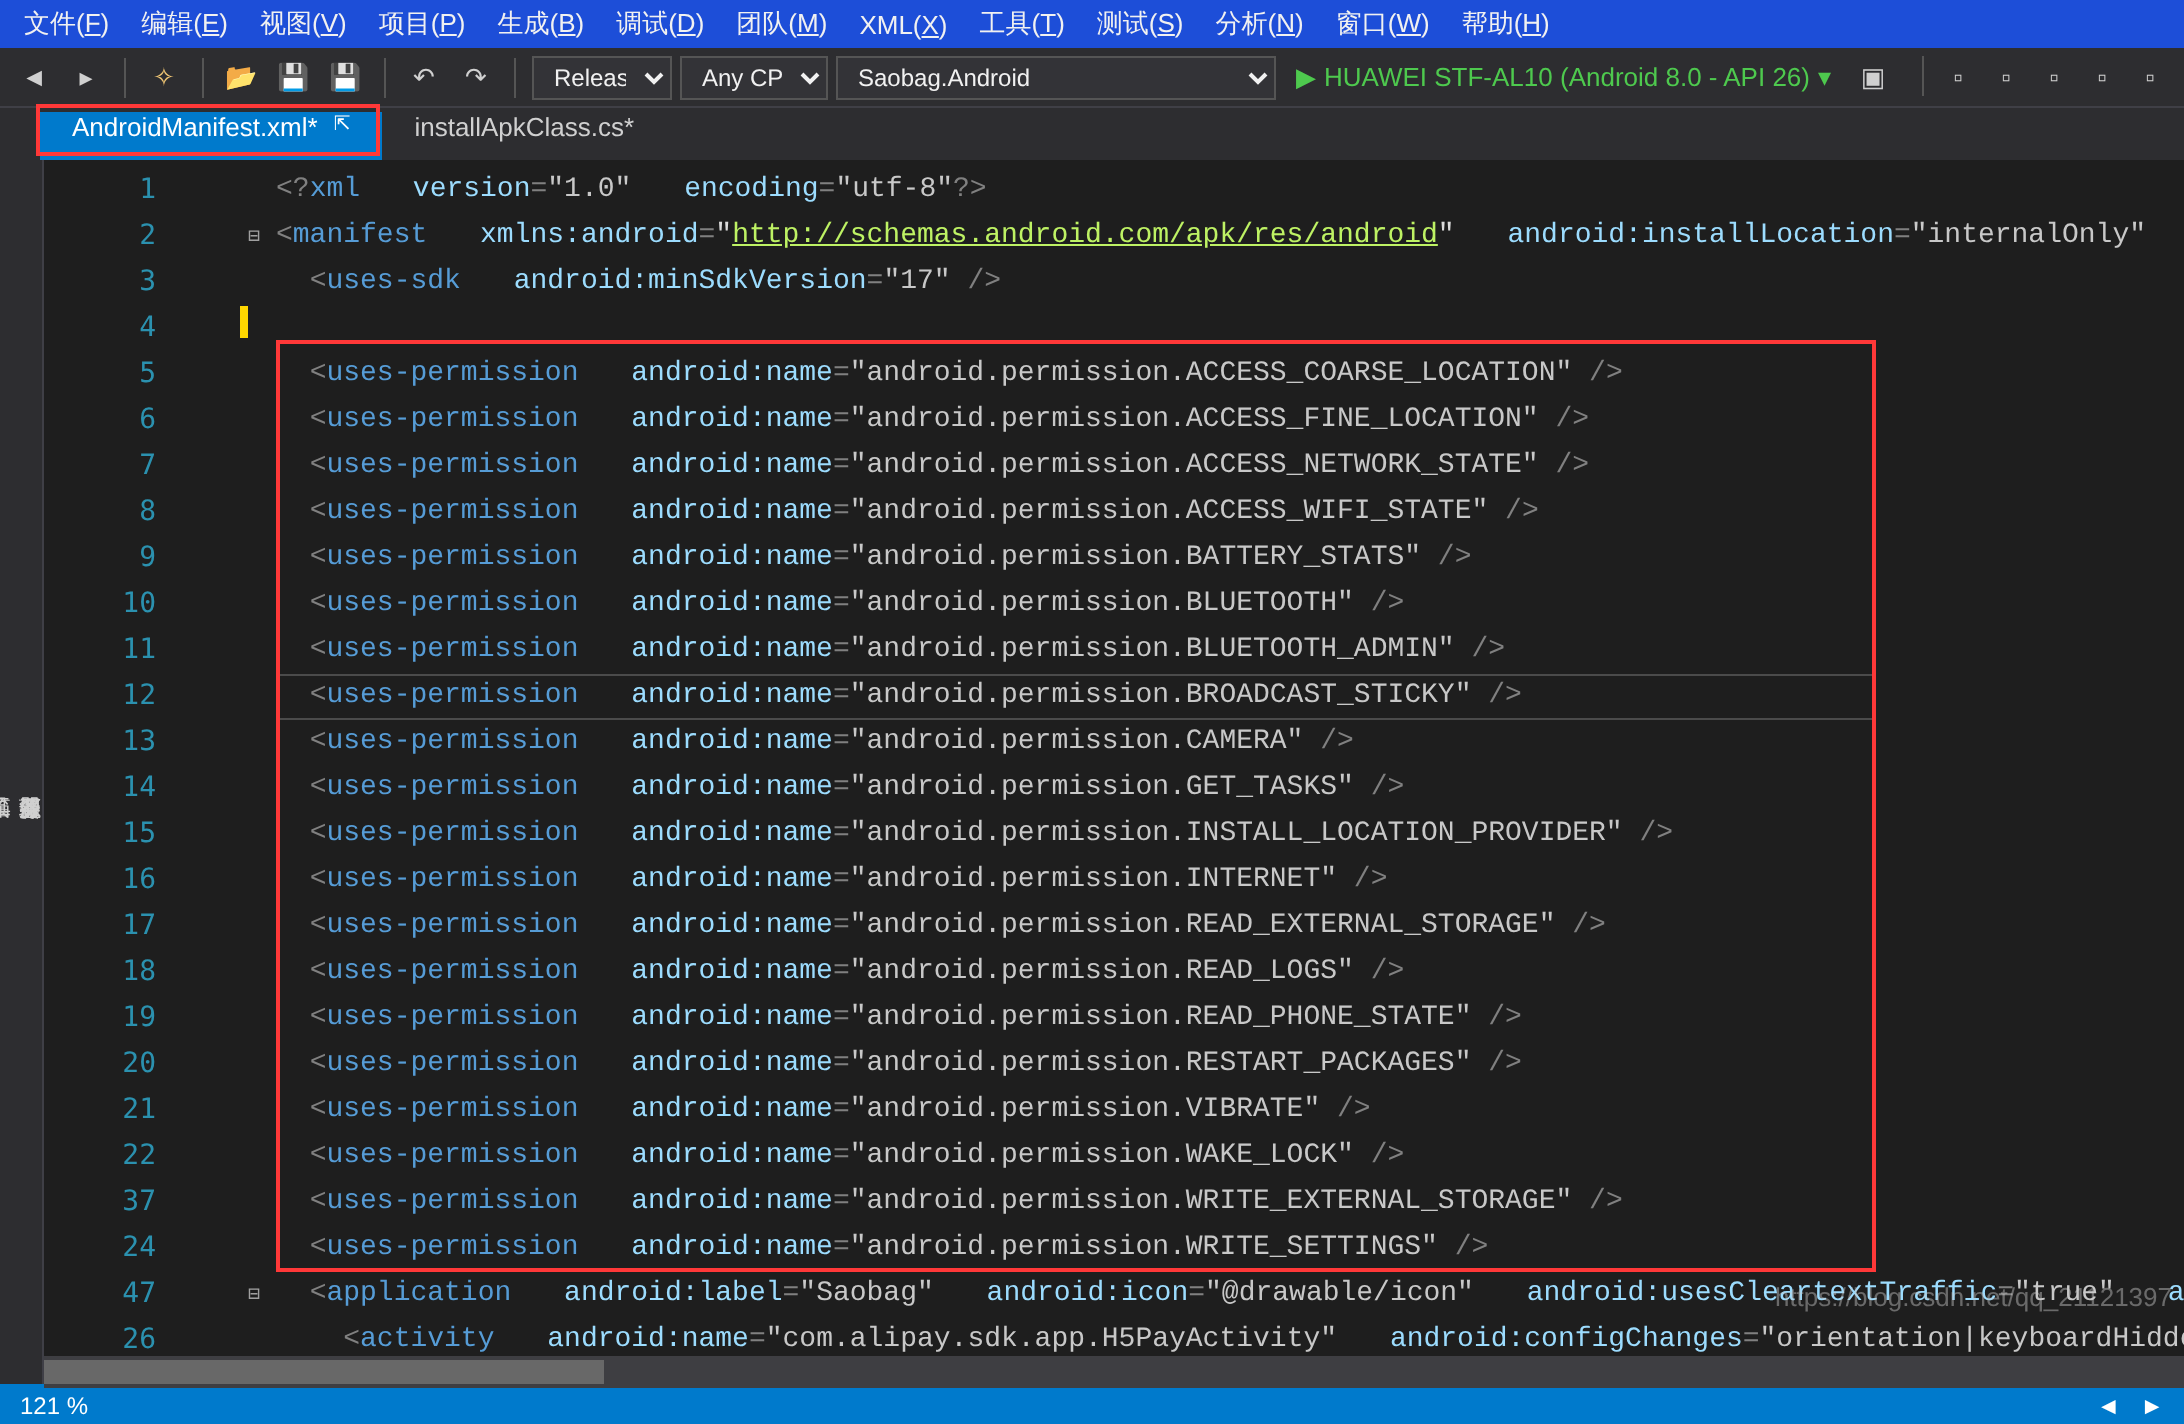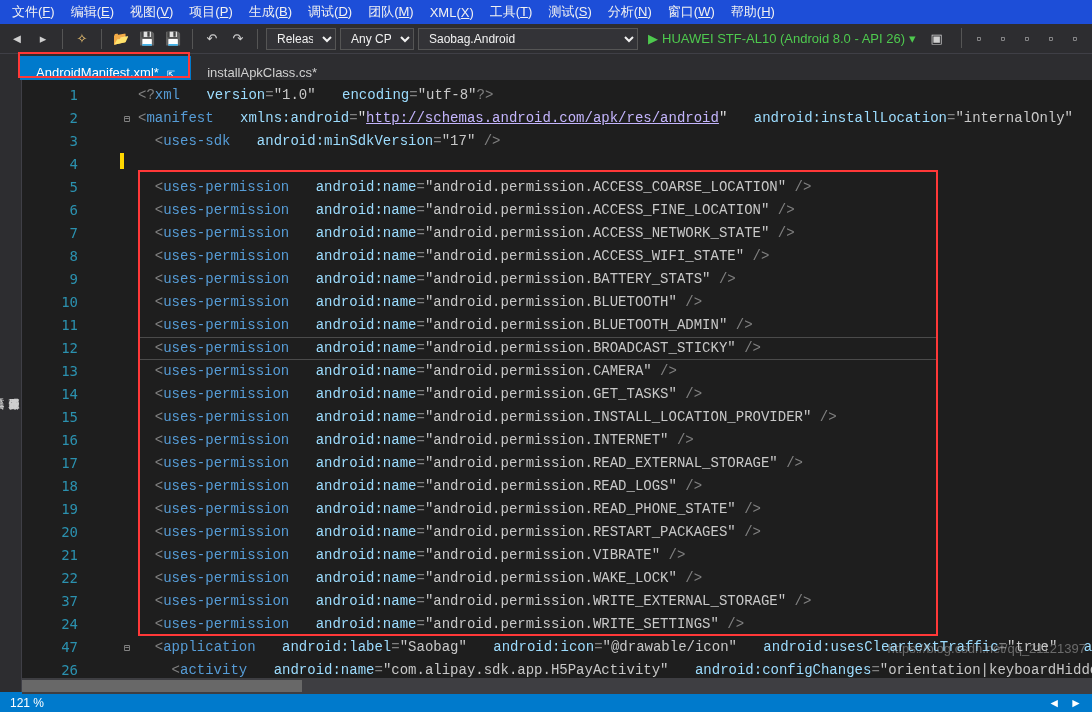--- a/index.html
+++ b/index.html
@@ -6,39 +6,39 @@
 body { font-family: "Microsoft YaHei", "Segoe UI", sans-serif; background: #2d2d30; color: #dcdcdc; font-size: 13px; width: 1092px; height: 712px; overflow: hidden; }
 .menubar { background: #1d4ed8; height: 24px; display: flex; align-items: center; padding: 0 4px; color: #f1f1f1; }
 .menubar span { padding: 2px 8px; cursor: pointer; }
 .menubar span u { text-decoration: underline; }
 .toolbar { background: #2d2d30; height: 30px; display: flex; align-items: center; padding: 0 6px; gap: 4px; border-bottom: 1px solid #3f3f46; }
 .tb-btn { width: 22px; height: 22px; display: inline-flex; align-items: center; justify-content: center; color: #d0d0d0; cursor: pointer; }
 .tb-sep { width: 1px; height: 20px; background: #555; margin: 0 4px; }
 .tb-select { background: #333337; color: #f1f1f1; border: 1px solid #555; height: 22px; padding: 0 6px; font-size: 12px; }
 .tb-play { color: #4ec94e; display: flex; align-items: center; gap: 4px; padding: 0 6px; }
 .tabs-row { background: #2d2d30; height: 26px; display: flex; align-items: flex-end; position: relative; }
-.tab { height: 24px; display: flex; align-items: flex-end; padding: 0 16px; color: #d0d0d0; background: #2d2d30; cursor: pointer; font-size: 13px; }
+.tab { height: 24px; display: flex; align-items: flex-start; padding: 0 16px; color: #d0d0d0; background: #2d2d30; cursor: pointer; font-size: 13px; }
 .tab.active { background: #007acc; color: #fff; }
 .tab-highlight { position: absolute; border: 2px solid #ff3838; left: 18px; top: -2px; width: 172px; height: 26px; pointer-events: none; }
 .tab .pin { margin-left: 8px; font-size: 10px; }
 .main { display: flex; height: 612px; }
 .leftbar { width: 22px; background: #2d2d30; border-right: 1px solid #3f3f46; display: flex; flex-direction: column; align-items: center; padding-top: 8px; color: #d0d0d0; font-size: 11px; writing-mode: vertical-rl; }
 .leftbar span { margin: 6px 0; cursor: pointer; }
 .editor { flex: 1; background: #1e1e1e; position: relative; overflow: hidden; }
 .gutter { position: absolute; left: 0; top: 0; width: 74px; text-align: right; color: #2b91af; font-family: Consolas, monospace; font-size: 14px; line-height: 23px; padding-right: 18px; padding-top: 4px; }
 .gutter .ln { display: block; }
 .fold { position: absolute; left: 98px; top: 0; width: 14px; color: #a0a0a0; font-family: Consolas, monospace; font-size: 10px; line-height: 23px; padding-top: 4px; }
 .fold span { display: block; height: 23px; text-align: center; }
 .code { position: absolute; left: 116px; top: 4px; font-family: Consolas, "Courier New", monospace; font-size: 14px; line-height: 23px; white-space: pre; }
 .code .row { height: 23px; }
 .xml-brk { color: #808080; }
 .xml-tag { color: #569cd6; }
 .xml-attr { color: #9cdcfe; margin-left: 18px; }
 .xml-str { color: #c8c8c8; }
-.xml-link { color: #c4b5fd; text-decoration: underline; }
+.xml-link { color: #bef264; text-decoration: underline; }
 .sel-line { position: absolute; left: 116px; top: 257px; width: 800px; height: 23px; border: 1px solid #4b4b4b; }
 .red-box { position: absolute; left: 116px; top: 90px; width: 800px; height: 466px; border: 2px solid #ff3838; pointer-events: none; }
 .caret-gutter { position: absolute; left: 98px; top: 73px; width: 4px; height: 16px; background: #ffd700; }
 .statusbar { background: #007acc; color: #fff; height: 22px; display: flex; align-items: center; padding: 0 10px; font-size: 12px; justify-content: space-between; }
 .watermark { position: absolute; right: 6px; bottom: 36px; color: rgba(200,200,200,0.45); font-size: 13px; font-family: Liberation Sans, sans-serif; }
 .hscroll { position: absolute; left: 22px; right: 0; bottom: 18px; height: 16px; background: #3e3e42; }
 .hscroll .thumb { position: absolute; left: 0; top: 2px; height: 12px; width: 280px; background: #686868; }
 .right-icons { margin-left: auto; display: flex; gap: 2px; }
 </style>
 </head>

